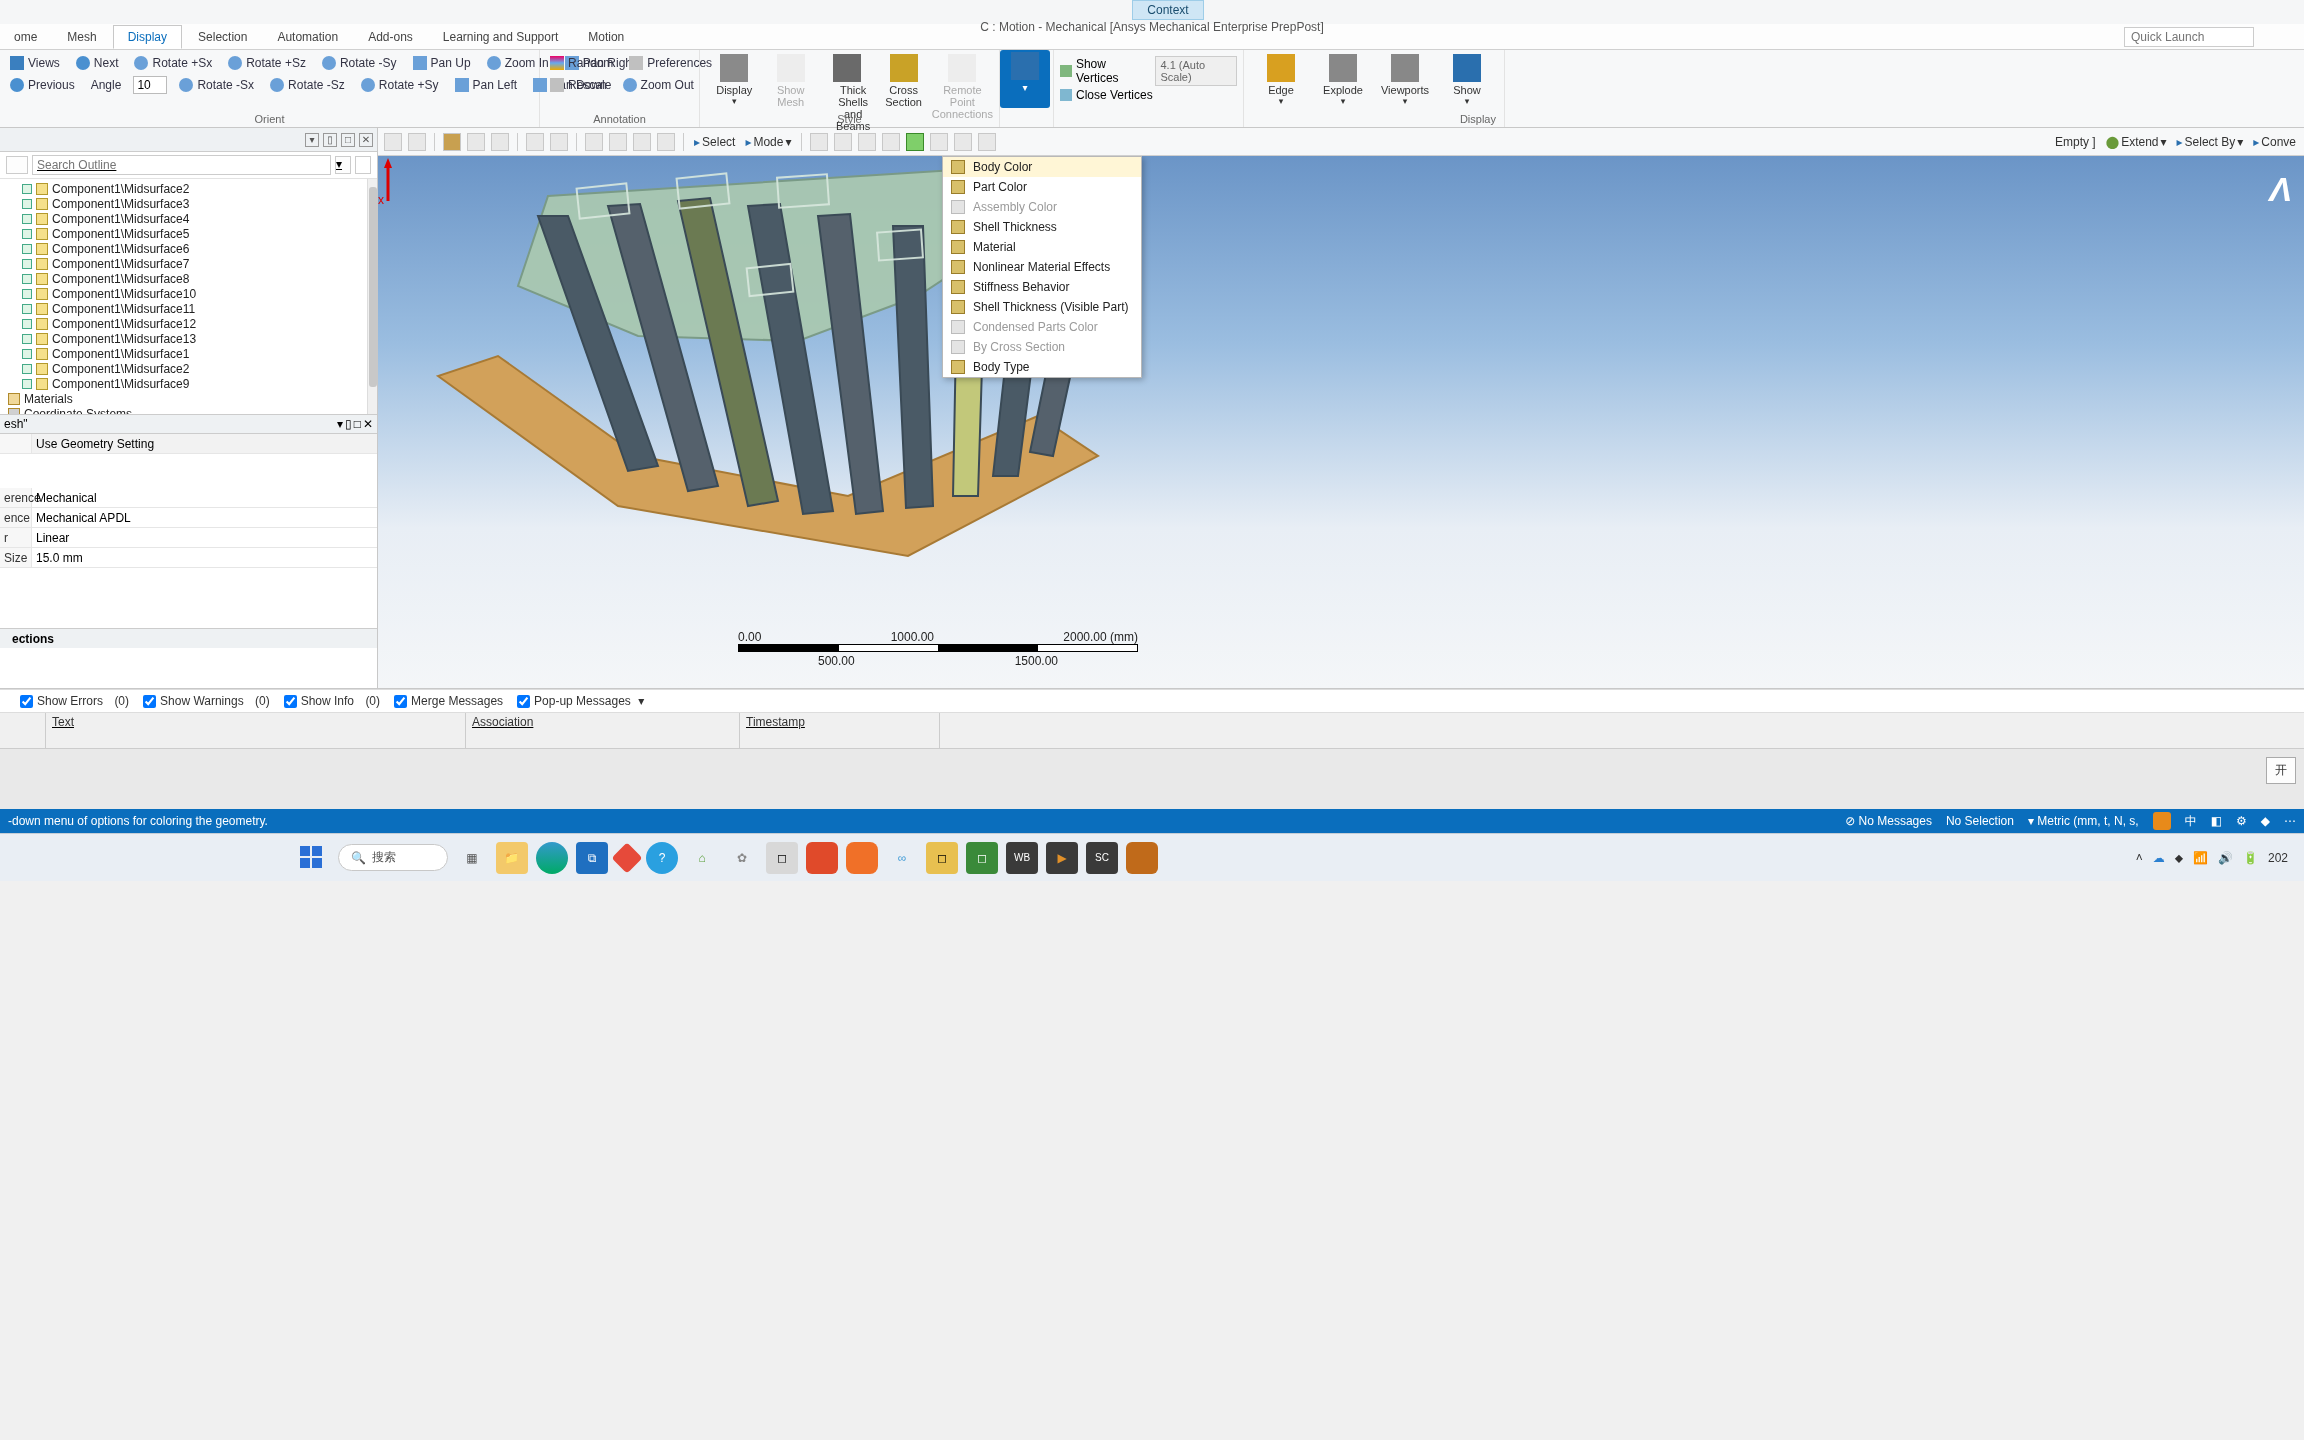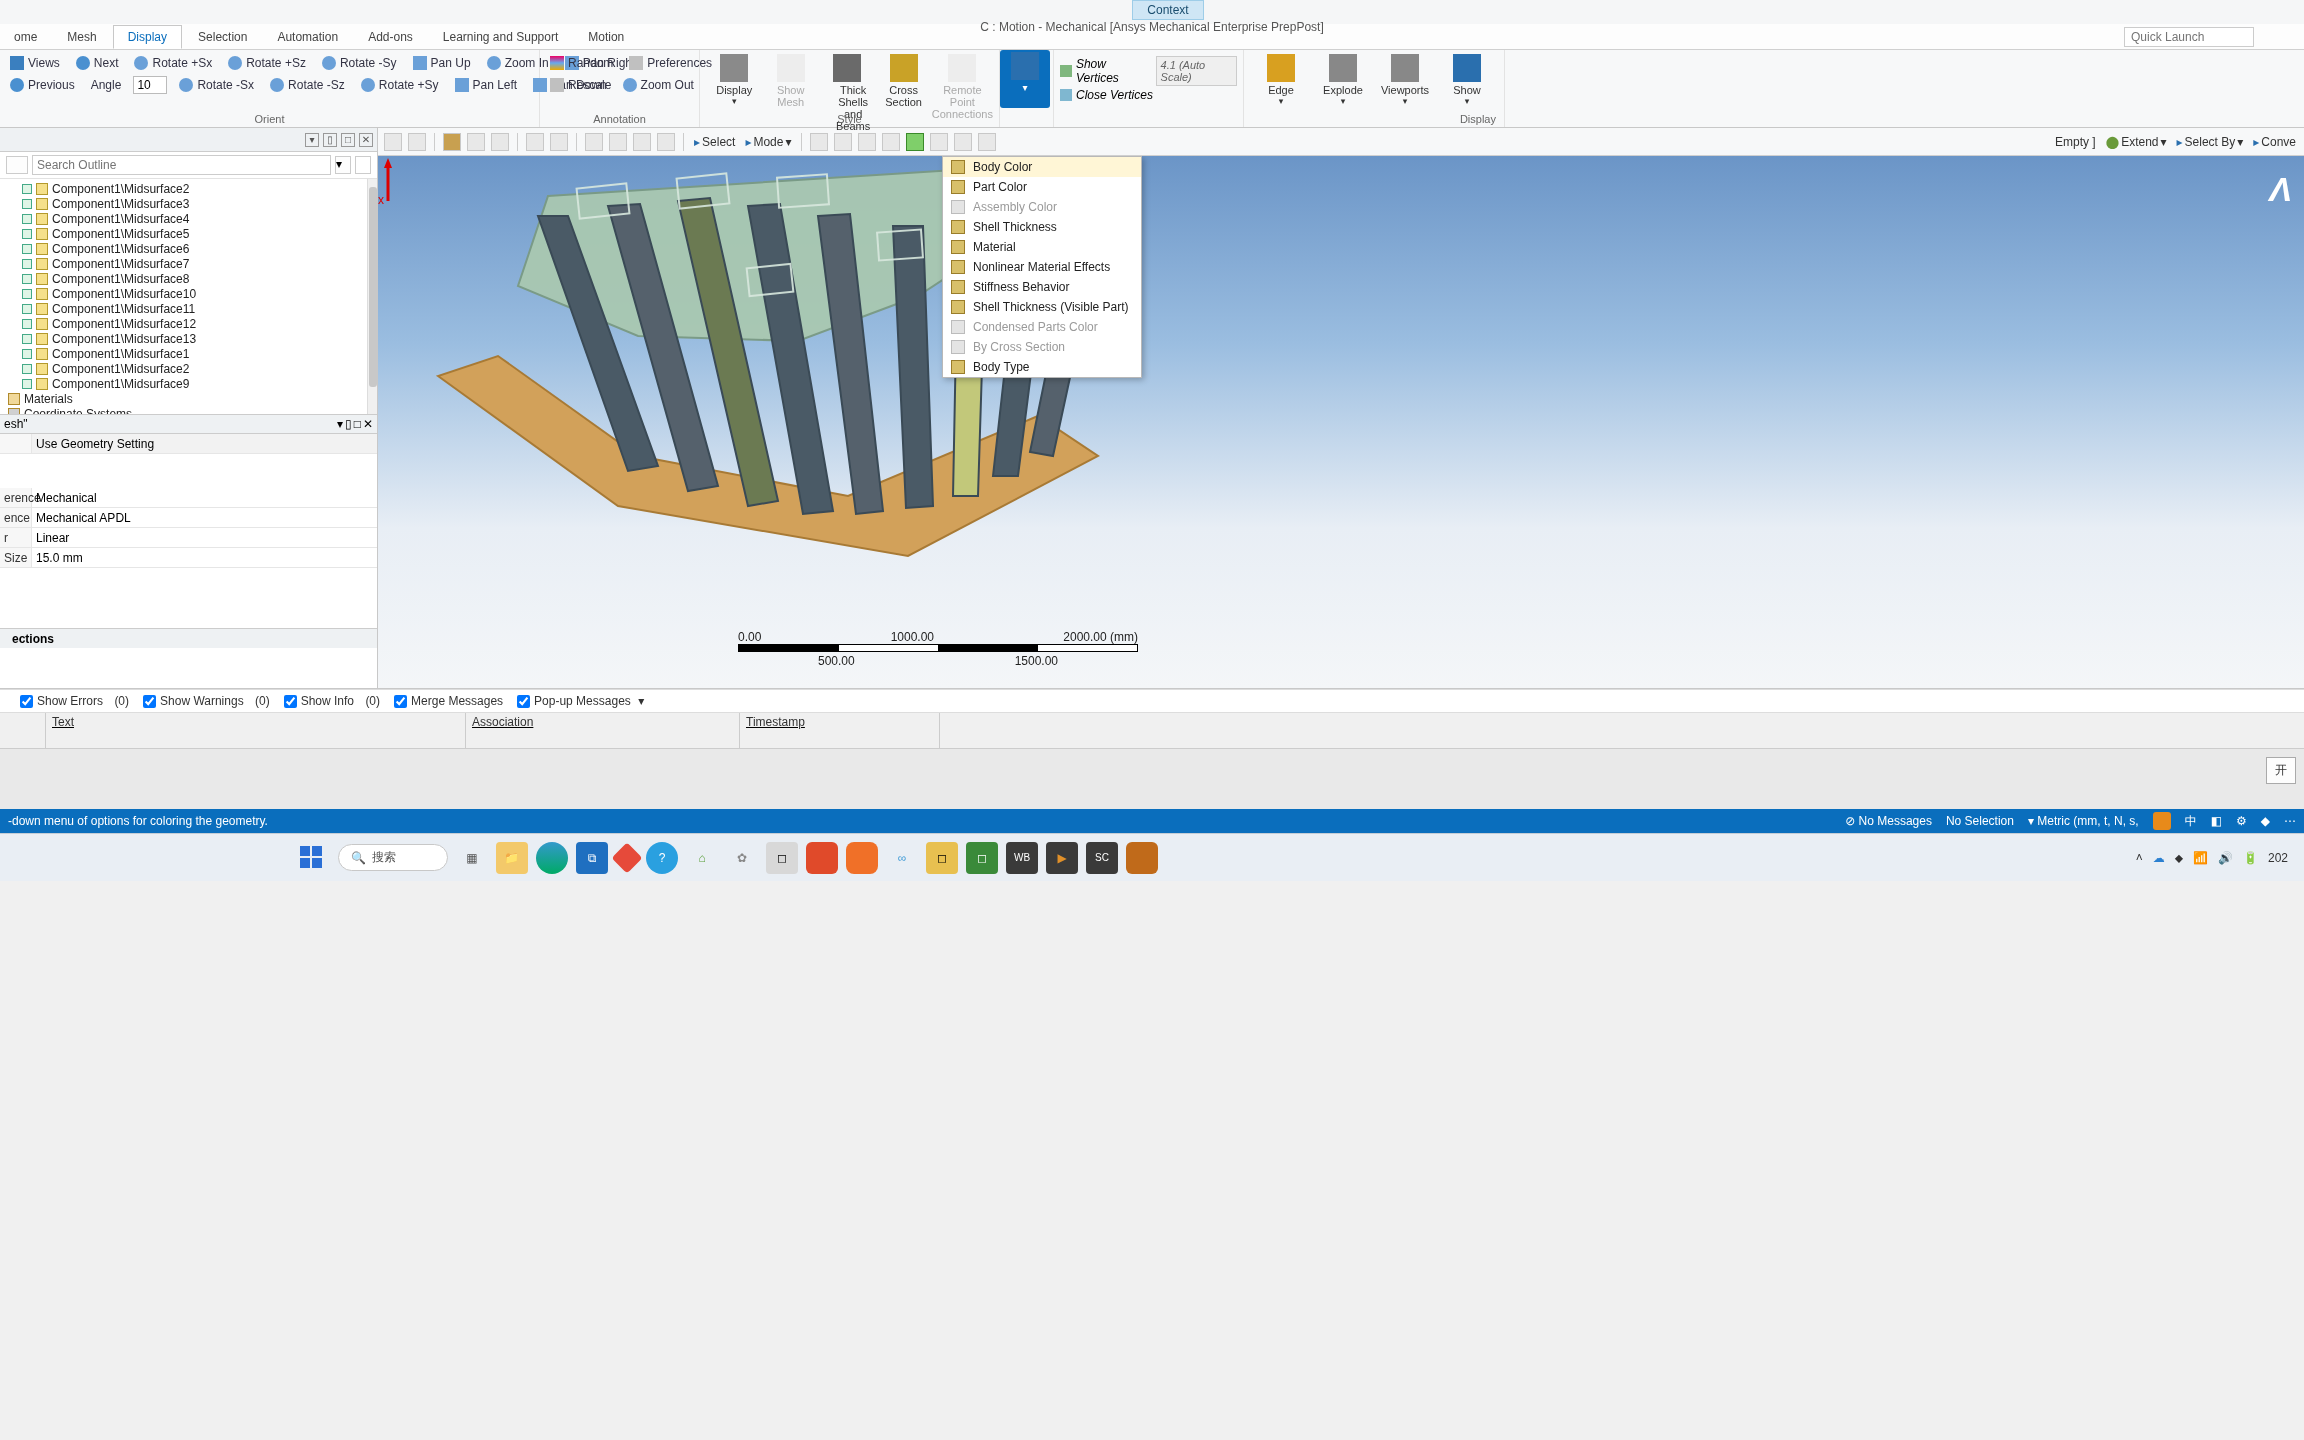--- a/index.html
+++ b/index.html
@@ -25,30 +25,30 @@
   .rg-btn .ic { width:14px; height:14px; display:inline-block; }
   .angle-input { width:34px; border:1px solid #bbb; padding:1px 3px; background:#fff; }
   .big-btn { display:flex; flex-direction:column; align-items:center; justify-content:flex-start; width:62px; padding-top:2px; color:#333; }
   .big-btn .ic { width:28px; height:28px; background:#dcdcdc; margin-bottom:2px; }
   .big-btn .label { font-size:11px; text-align:center; line-height:1.1; }
   .big-btn.active { background:#0a6ebd; color:#fff; border-radius:3px; padding:2px; }
   .big-btn.active .ic { background:#fff3; }
   .big-btn.disabled { color:#aaa; }
   .big-btn.disabled .ic { background:#ededed; }
   .vert-opts { display:flex; flex-direction:column; gap:2px; padding-top:4px; }
-  .vert-opts .line { display:flex; align-items:center; gap:4px; font-size:11px;font-style:italic; }
+  .vert-opts .line { display:flex; align-items:center; gap:4px; font-size:11px; }
   .scale-box { border:1px solid #ccc; padding:2px 4px; background:#efefef; color:#666; font-size:11px; width:82px;}
 
   
   .workspace { display:flex; height:560px; }
   .left-pane { width:378px; display:flex; flex-direction:column; border-right:1px solid #c8c8c8; background:#fff;}
   .pane-hdr { height:24px; background:#eef1f3; border-bottom:1px solid #ccc; display:flex; align-items:center; padding-left:4px; gap:4px;}
   .pane-hdr .ctrl { width:14px; height:14px; border:1px solid #999; display:flex; align-items:center; justify-content:center; font-size:10px; color:#555; margin-left:2px; cursor:default;}
   .pane-hdr .right { margin-left:auto; display:flex; gap:2px; padding-right:4px;}
-  .search-row { display:flex; align-items:center; gap:4px; padding:3px 6px; border-bottom:1px solid #e2e2e2;}
+  .search-row { display:flex; align-items:center; gap:4px; padding:3px 6px; border-bottom:1px solid #e2e2e2;text-decoration:underline;}
   .search-row .dd { width:22px; height:18px; border:1px solid #ccc; background:#fdfdfd;}
   .search-row input { flex:1; border:1px solid #ccc; padding:2px 4px; color:#888;}
   .tree { flex:1; overflow:auto; padding:2px 0 2px 4px; }
   .tree .node { display:flex; align-items:center; gap:4px; height:15px; color:#222; }
   .tree .ic { width:12px; height:12px; display:inline-block; }
   .tree .chk { width:10px; height:10px; border:1px solid #4a8; background:#dff5e6; }
   .tree .cube-y { background:#f5e08a; border:1px solid #b49a2c; }
   .tree .folder { background:#f0d89a; border:1px solid #b08a2c; }
   .indent0 { padding-left:4px; } .indent1 { padding-left:18px; }
 

